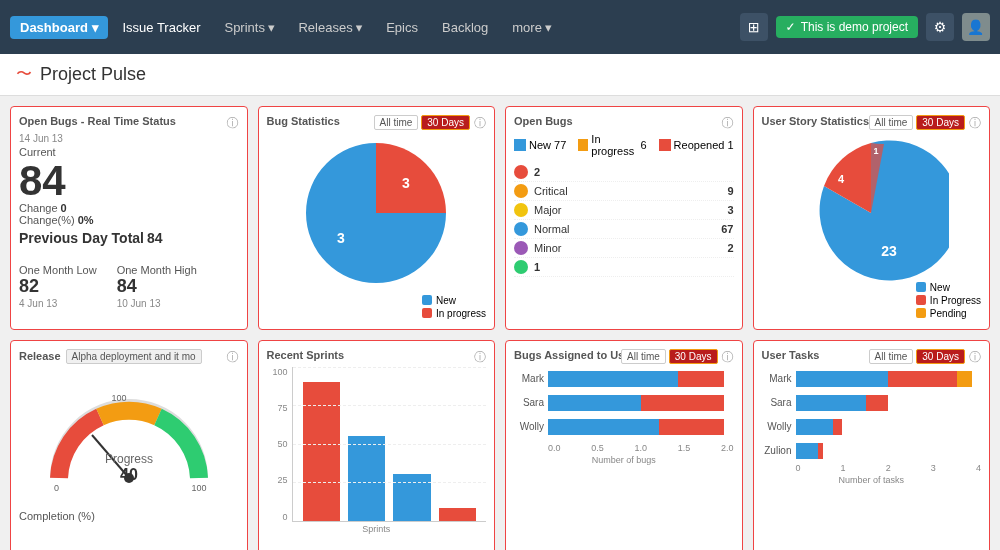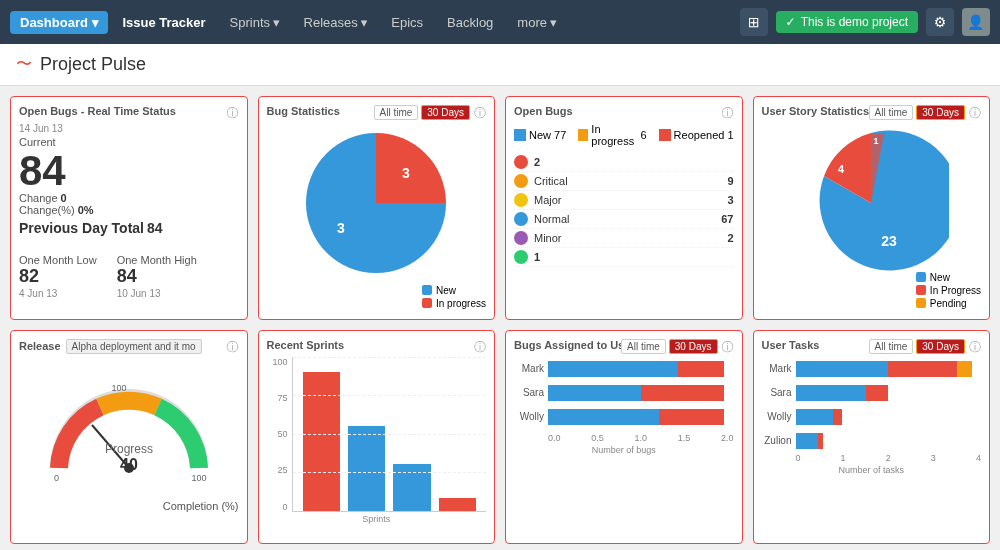--- a/index.html
+++ b/index.html
@@ -1,21 +1,21 @@
 <!DOCTYPE html>
 <html><head>
   <meta charset="utf-8">
   <style>
     * { box-sizing: border-box; margin: 0; padding: 0; }
     body { font-family: Arial, sans-serif; background: #f0f0f0; font-size: 12px; width: 1000px; height: 550px; overflow: hidden; }
 
     
     .navbar {
       background: #2c3e50;
-      height: 44px;
+      height: 54px;
       display: flex;
       align-items: center;
       padding: 0 10px;
       gap: 4px;
     }
     .nav-brand {
       background: #3498db;
       color: white;
       padding: 4px 10px;
       border-radius: 4px;
@@ -28,21 +28,21 @@
     }
     .nav-item {
       color: #ccc;
       padding: 4px 10px;
       font-size: 13px;
       cursor: pointer;
       display: flex;
       align-items: center;
       gap: 3px;
     }
-    .nav-item.active { color: white; font-weight: bold; }
+    .nav-item.active { color: white; }
     .nav-right {
       margin-left: auto;
       display: flex;
       align-items: center;
       gap: 8px;
     }
     .demo-badge {
       background: #27ae60;
       color: white;
       padding: 4px 10px;
@@ -243,21 +243,21 @@
       display: flex;
       flex-direction: column;
       align-items: center;
       justify-content: center;
       height: 140px;
       position: relative;
     }
     .gauge-label {
       font-size: 11px;
       color: #555;
-      text-align: right;
+      text-align: left;
       margin-top: 2px;
     }
     .release-header {
       display: flex;
       gap: 5px;
       align-items: center;
       margin-bottom: 4px;
     }
     .release-tag {
       font-size: 10px;

